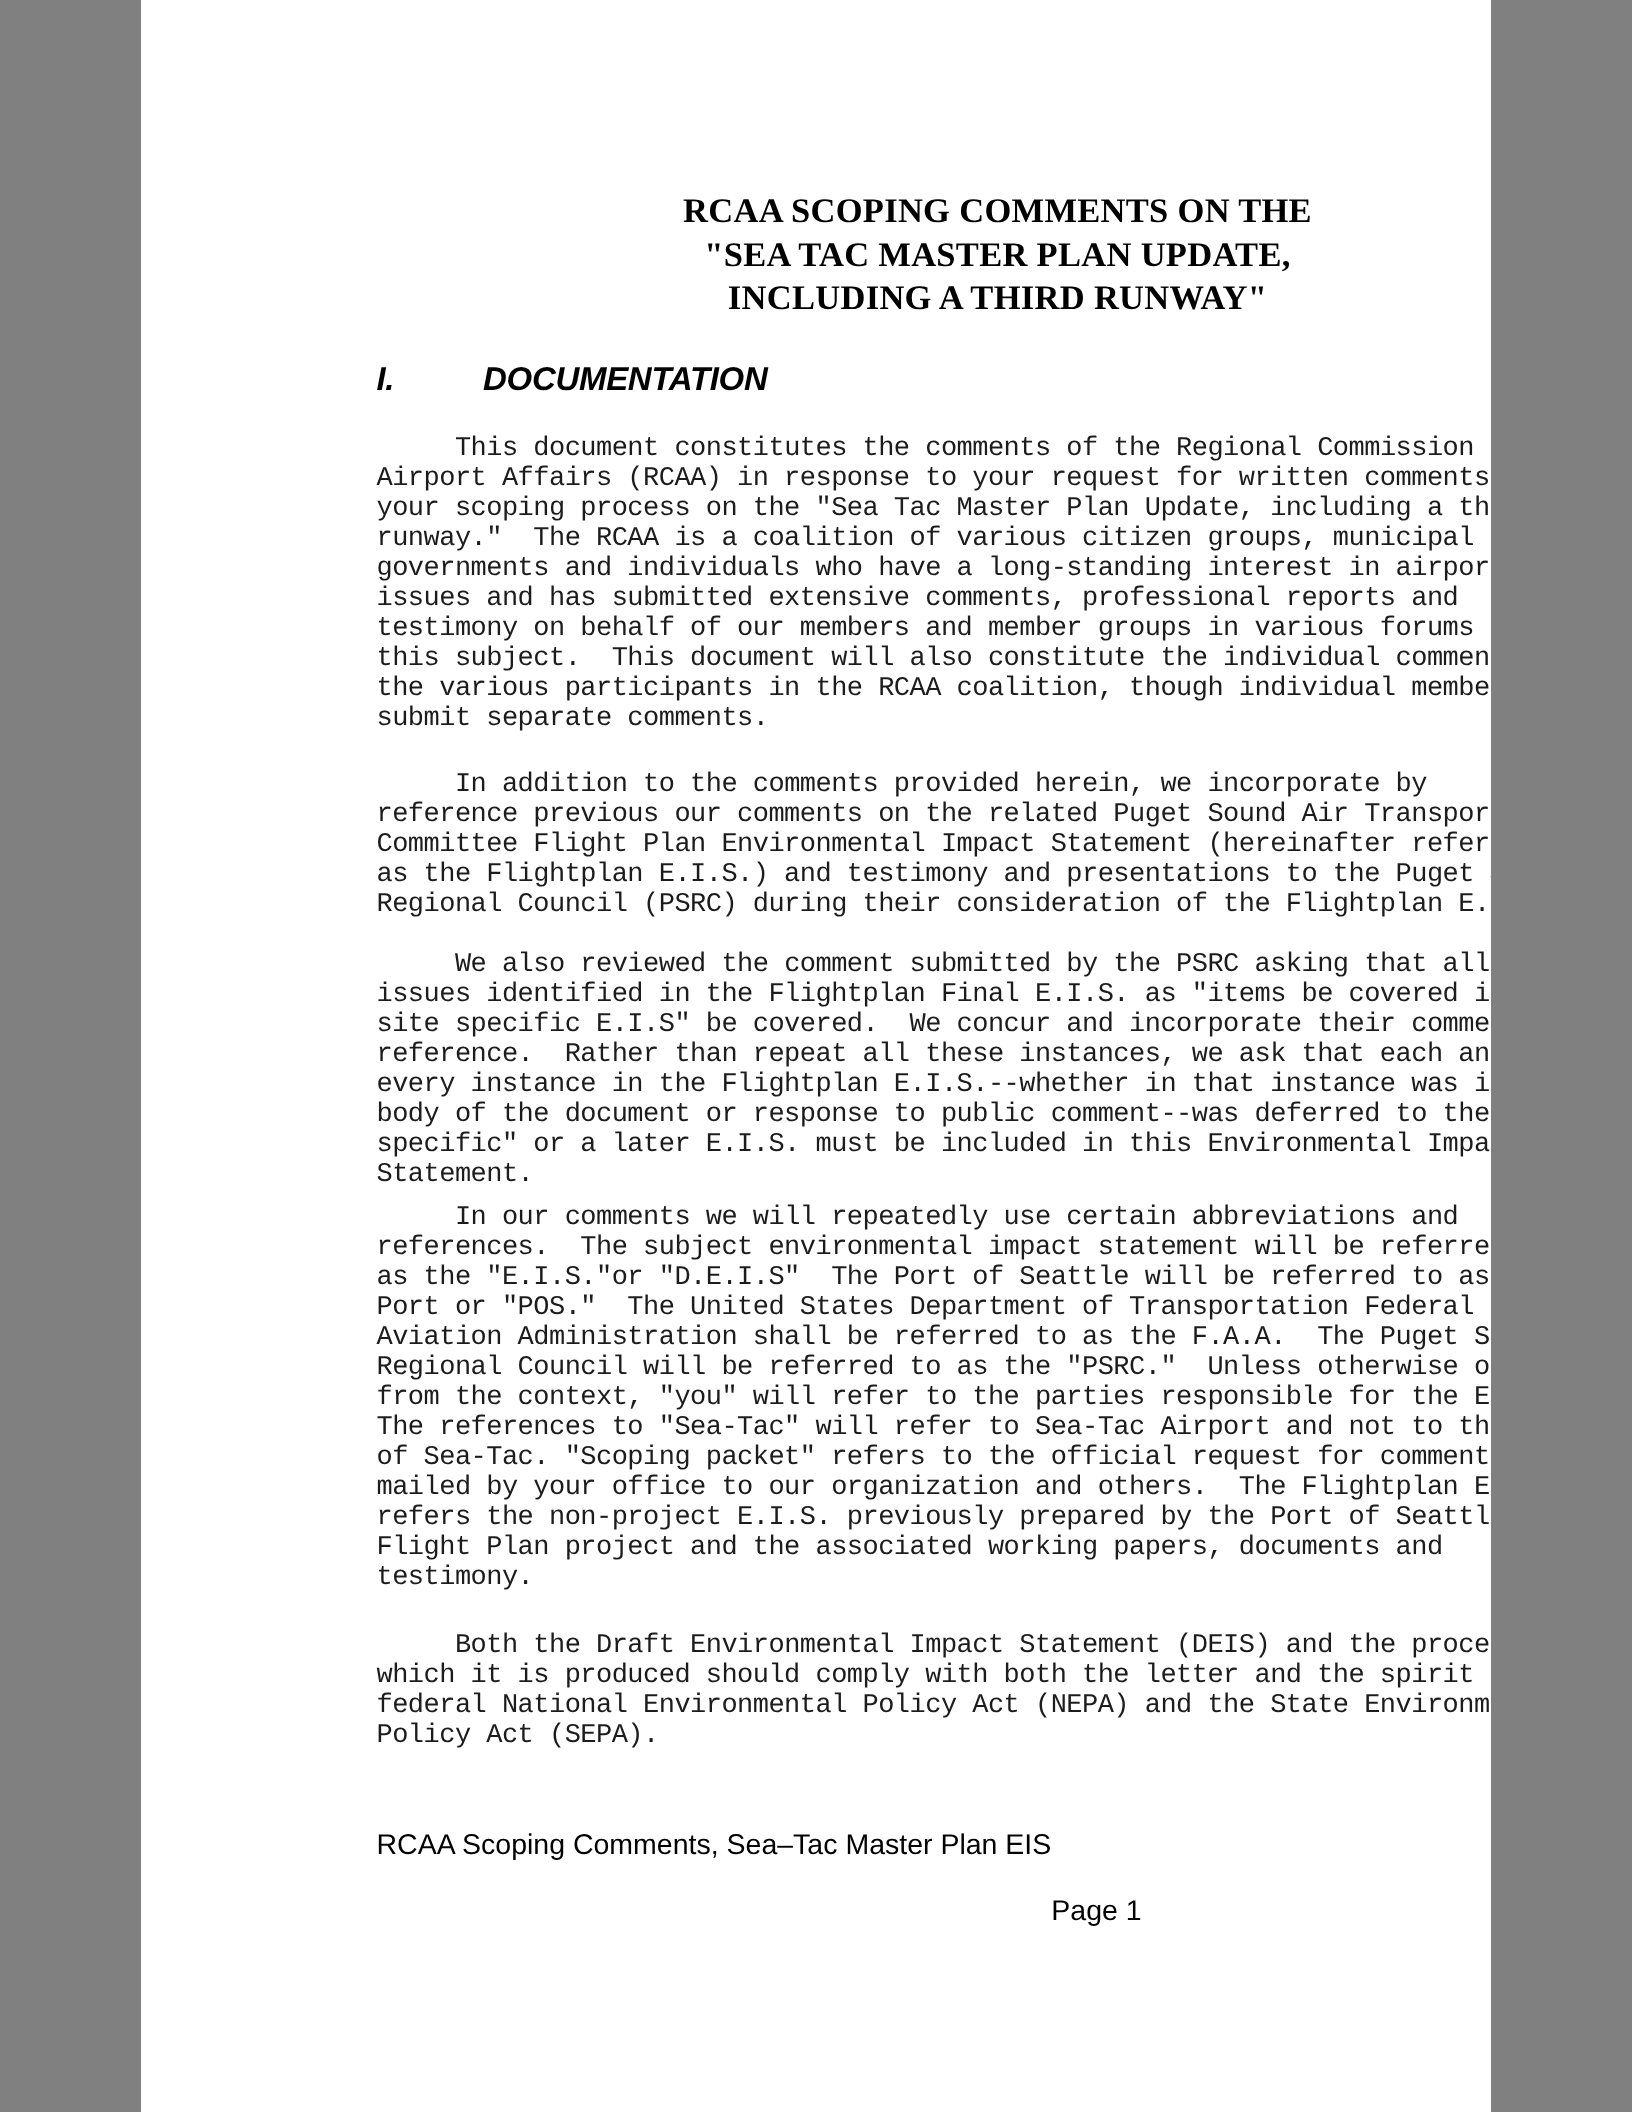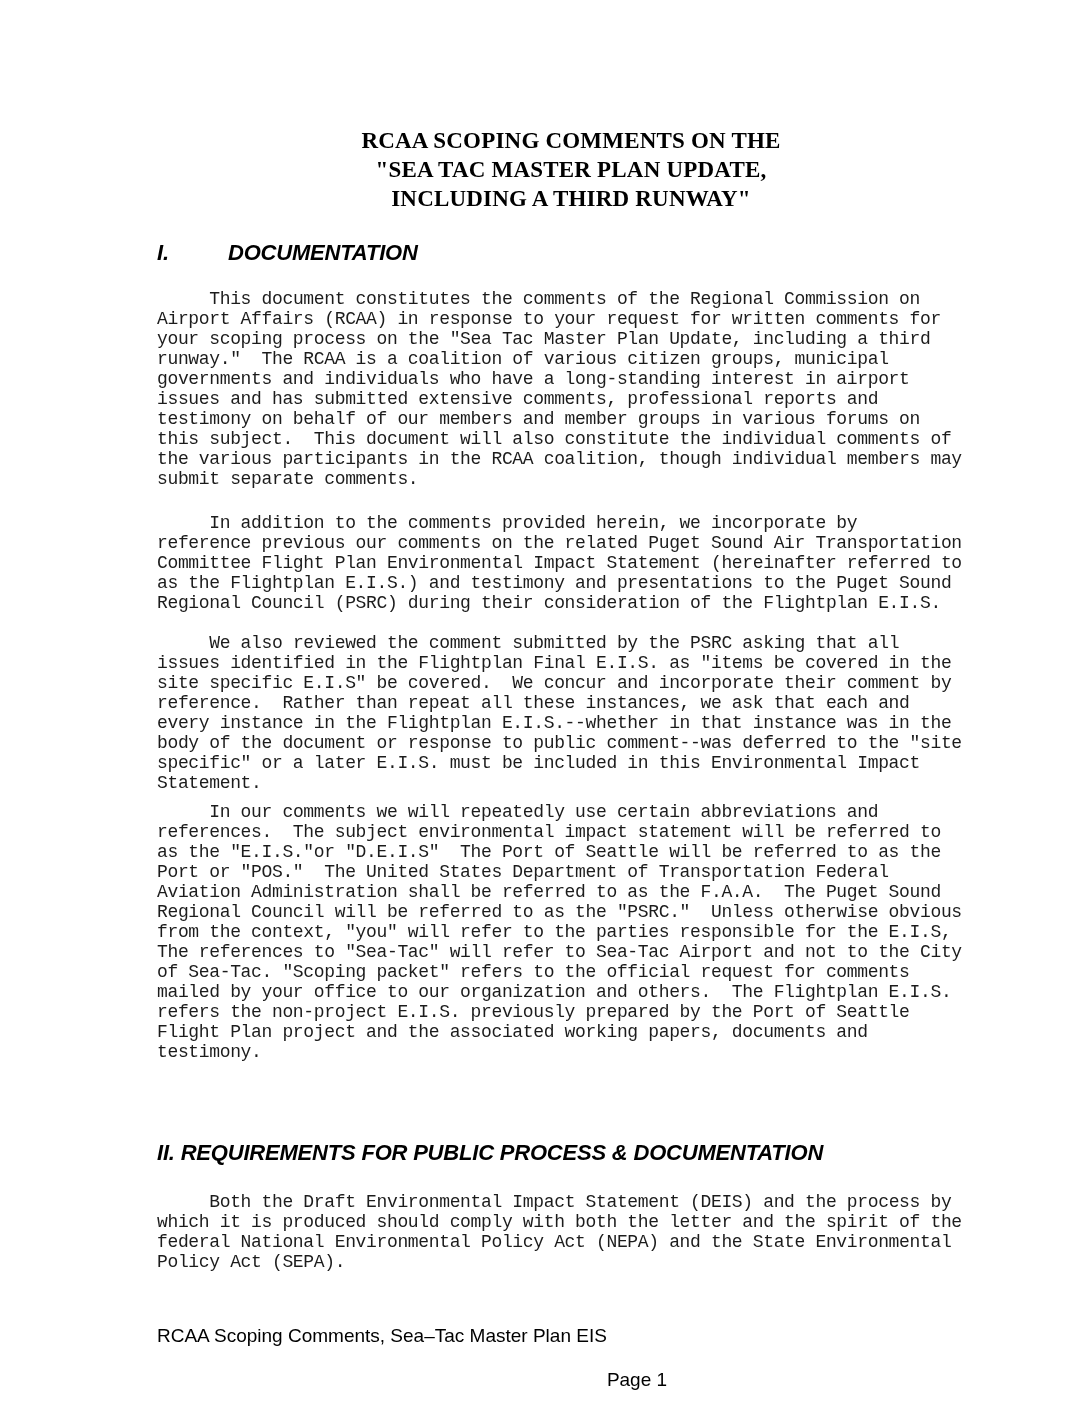--- a/index.html
+++ b/index.html
@@ -1,21 +1,21 @@
 <!DOCTYPE html>
 <html><head>
 <meta charset="utf-8">
 <style>
   * { margin: 0; padding: 0; box-sizing: border-box; }
   html, body { background: #808080; }
   body { font-family: "Liberation Sans", sans-serif; }
 
   .sheet {
     position: relative;
-    width: 1088px;
+    width: 900px;
     height: 1408px;
     background: #ffffff;
     margin: 0 auto;
     overflow: hidden;
   }
 
   .content {
     margin-left: 157px;
     width: 828px;
   }
@@ -116,23 +116,20 @@
 Aviation Administration shall be referred to as the F.A.A.  The Puget Sound
 Regional Council will be referred to as the "PSRC."  Unless otherwise obvious
 from the context, "you" will refer to the parties responsible for the E.I.S,
 The references to "Sea-Tac" will refer to Sea-Tac Airport and not to the City
 of Sea-Tac. "Scoping packet" refers to the official request for comments
 mailed by your office to our organization and others.  The Flightplan E.I.S.
 refers the non-project E.I.S. previously prepared by the Port of Seattle
 Flight Plan project and the associated working papers, documents and
 testimony.</div>
 
-    <div class="section-heading second">
-      <span>II. REQUIREMENTS FOR PUBLIC PROCESS &amp; DOCUMENTATION</span>
-    </div>
 
     <div class="body-par par-5">     Both the Draft Environmental Impact Statement (DEIS) and the process by
 which it is produced should comply with both the letter and the spirit of the
 federal National Environmental Policy Act (NEPA) and the State Environmental
 Policy Act (SEPA).</div>
 
     <div class="doc-footer">
       <span class="footer-left">RCAA Scoping Comments, Sea–Tac Master Plan EIS</span>
       <span class="footer-right">Page 1</span>
     </div>

